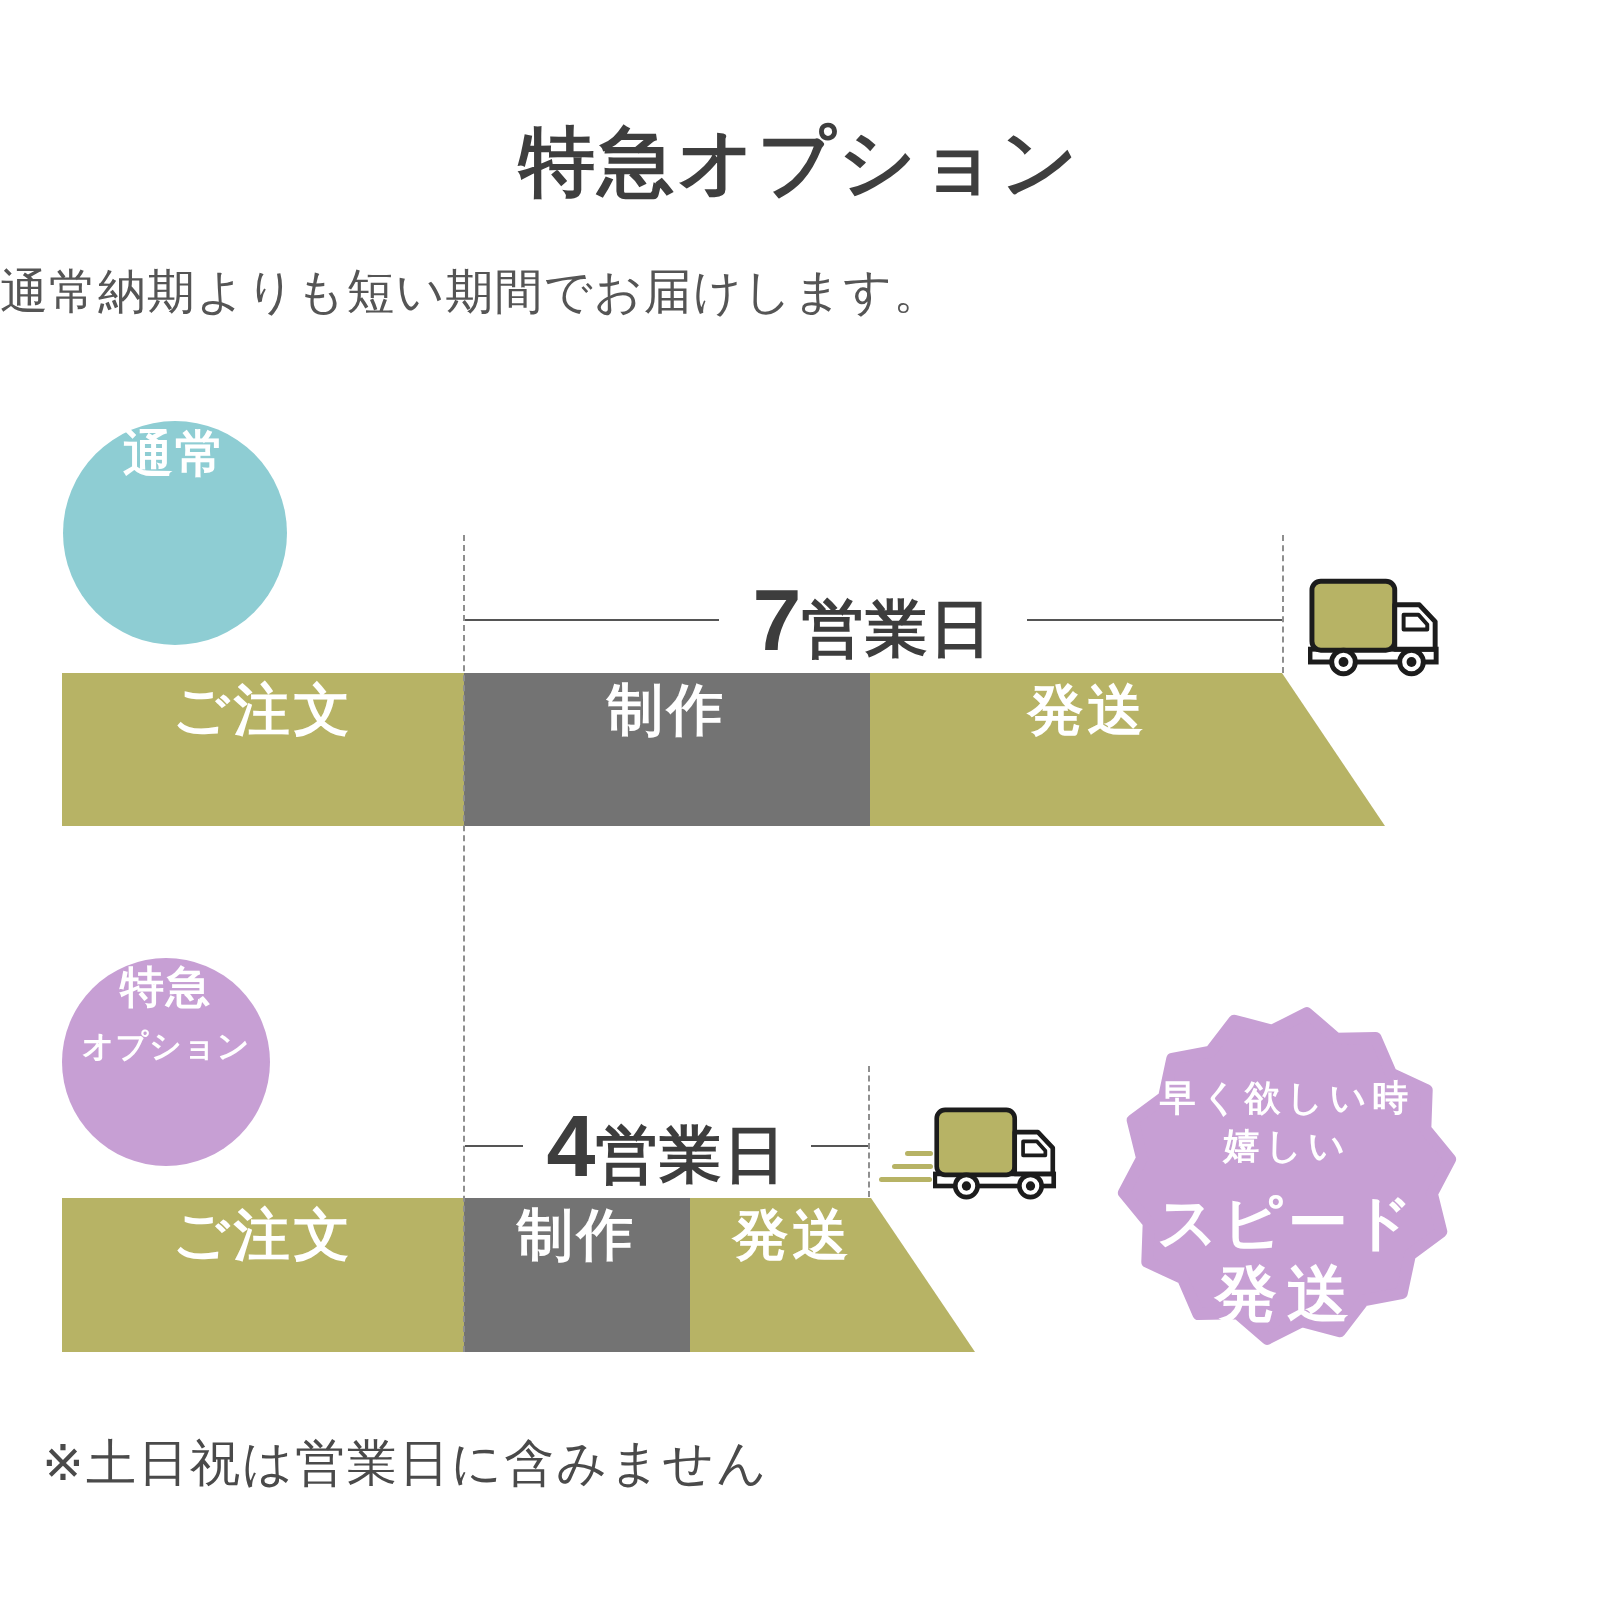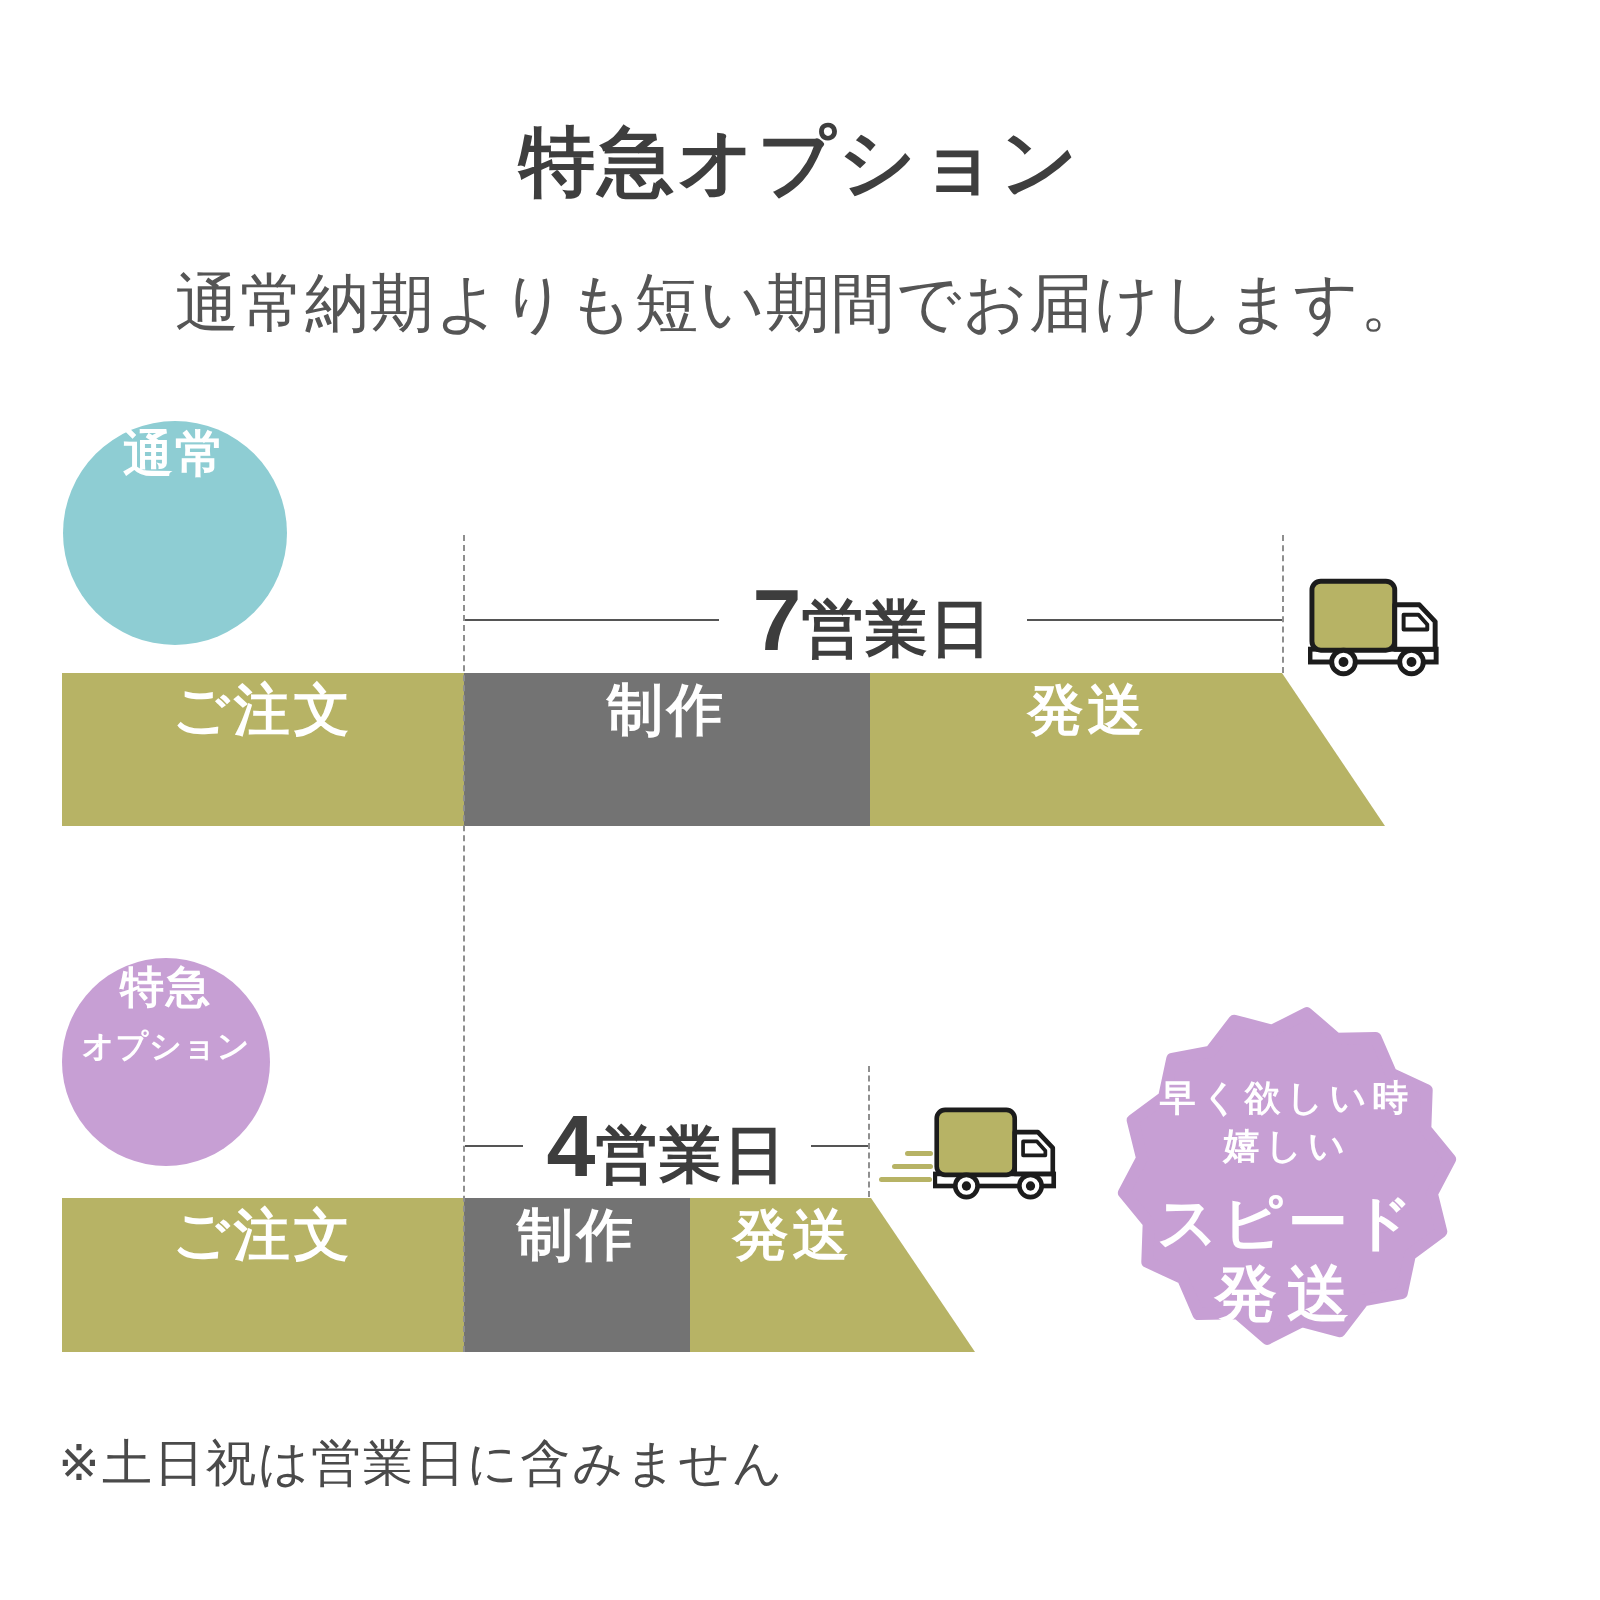--- a/index.html
+++ b/index.html
@@ -2,22 +2,22 @@
 <html><head>
 <meta charset="utf-8">
 <style>
   html,body{margin:0;padding:0;background:#fff;width:1600px;height:1600px;
     font-family:"Liberation Sans","DejaVu Sans",sans-serif;}
   .stage{position:relative;width:1600px;height:1600px;background:#fff;overflow:hidden;}
 
   
   .title{position:absolute;left:0;top:112px;width:1600px;text-align:center;
     font-size:76px;font-weight:800;color:#3e3e3e;letter-spacing:3px;}
-  .subtitle{position:absolute;left:0;top:260px;width:1600px;text-align:center;
-    font-size:64px;font-weight:400;color:#555;letter-spacing:1px;}
+  .subtitle{position:absolute;left:0;top:260px;width:1600px;text-align:left;
+    font-size:48px;font-weight:400;color:#555;letter-spacing:1px;}
 
   
   .lane-circle{position:absolute;border-radius:50%;display:flex;flex-direction:column;
     align-items:center;justify-content:flex-start;color:#fff;text-align:center;}
   .circle-normal{left:63px;top:421px;width:224px;height:224px;background:#8ecdd3;}
   .circle-normal .l1{font-size:50px;font-weight:700;letter-spacing:2px;}
   .circle-express{left:62px;top:958px;width:208px;height:208px;background:#c79fd4;}
   .circle-express .l1{font-size:44px;font-weight:700;letter-spacing:2px;}
   .circle-express .l2{font-size:32px;font-weight:700;margin-top:8px;letter-spacing:1px;}
 
@@ -65,21 +65,21 @@
 
   
   .seal-svg{position:absolute;left:1097px;top:986px;z-index:2;}
   .seal-text{position:absolute;left:1107px;top:1080px;width:360px;z-index:3;
     display:flex;flex-direction:column;align-items:center;color:#fff;text-align:right;}
   .seal-text .s-l1{font-size:36px;font-weight:600;letter-spacing:6px;line-height:1;}
   .seal-text .s-l2{font-size:36px;font-weight:600;letter-spacing:6px;line-height:1;margin-top:12px;}
   .seal-text .s-l3{font-size:60px;font-weight:700;letter-spacing:4px;line-height:1;margin-top:29px;}
   .seal-text .s-l4{font-size:62px;font-weight:700;letter-spacing:10px;line-height:1;margin-top:10px;}
 
-  .footnote{position:absolute;left:58px;top:1430px;font-size:50px;color:#4a4a4a;letter-spacing:2px;}
+  .footnote{position:absolute;left:42px;top:1430px;font-size:50px;color:#4a4a4a;letter-spacing:2px;}
 </style>
 </head>
 <body>
 
 <div class="stage">
 
   <div class="title">特急オプション</div>
   <div class="subtitle">通常納期よりも短い期間でお届けします。</div>
 
   <div class="lane-circle circle-normal">

